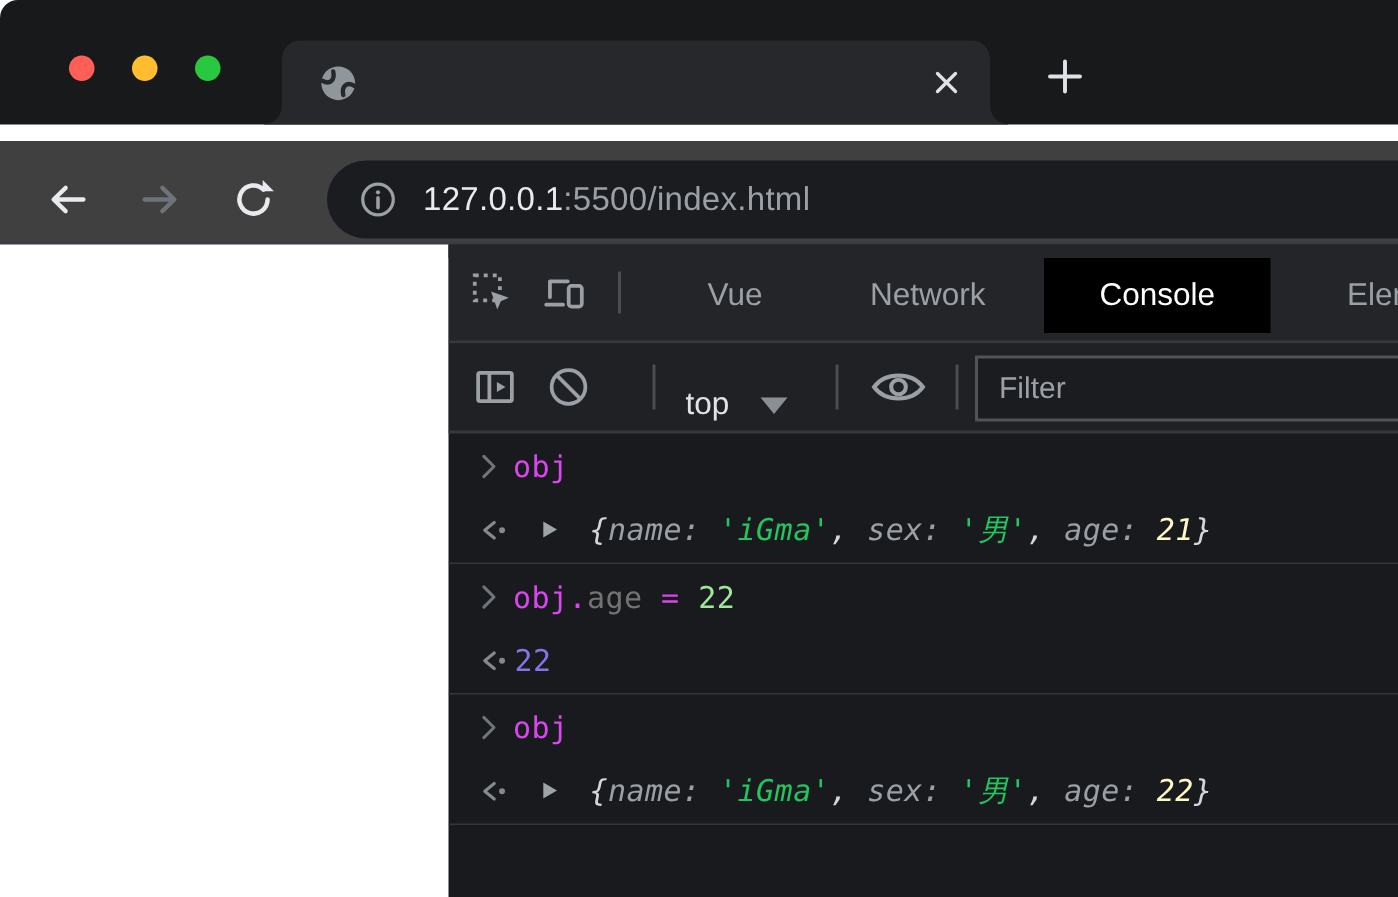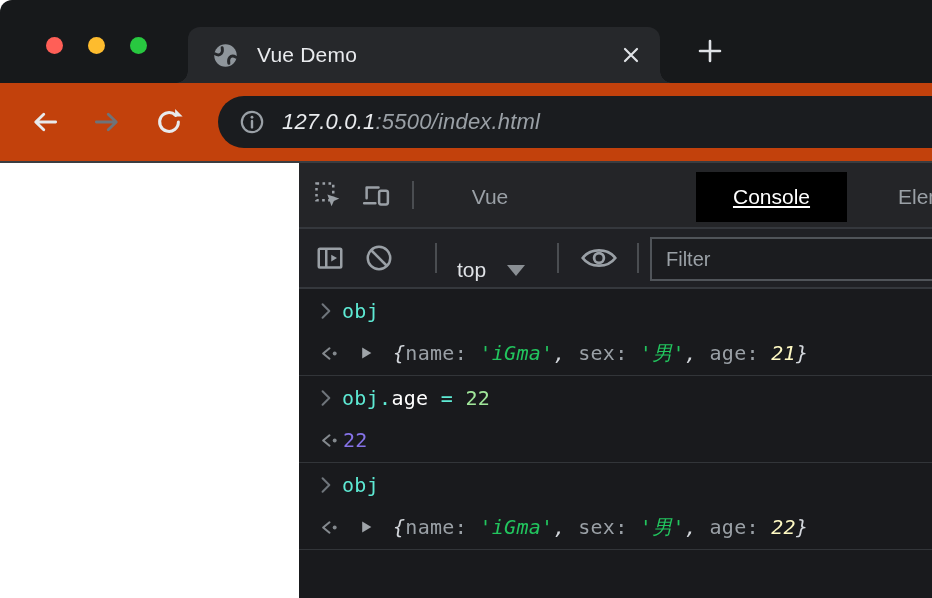--- a/index.html
+++ b/index.html
@@ -14,43 +14,43 @@
        border-radius:12px 12px 0 0;display:flex;align-items:center;}
   .tab::before,.tab::after{content:"";position:absolute;bottom:0;width:12px;height:12px;}
   .tab::before{left:-12px;background:radial-gradient(circle at 0 0,transparent 11.5px,#26282b 12px);}
   .tab::after{right:-12px;background:radial-gradient(circle at 100% 0,transparent 11.5px,#26282b 12px);}
   .favicon{margin-left:24px;width:27px;height:27px;flex:0 0 auto;}
   .tab-title{margin-left:18px;color:#e9ebee;font-size:21px;letter-spacing:.2px;}
   .tab-close{position:absolute;right:15px;top:14px;width:28px;height:28px;border:none;background:none;
              cursor:pointer;display:flex;align-items:center;justify-content:center;padding:0;}
   .newtab{position:absolute;left:692px;top:33px;width:36px;height:36px;border:none;background:none;
           cursor:pointer;display:flex;align-items:center;justify-content:center;padding:0;}
-  .toolbar{position:absolute;left:0;top:83px;width:932px;height:78px;background:#c2410c;
-           display:flex;align-items:center;font-style:italic;}
+  .toolbar{position:absolute;left:0;top:94px;width:932px;height:78px;background:#404040;
+           display:flex;align-items:center;}
   .nav-btn{border:none;background:none;padding:0;cursor:pointer;width:30px;height:30px;flex:0 0 auto;}
   .nav-back{margin-left:30px;} .nav-fwd{margin-left:32px;} .nav-reload{margin-left:32px;}
   .omnibox{margin-left:34px;flex:1;height:52px;background:#1a1c1f;border-radius:26px 0 0 26px;
            display:flex;align-items:center;cursor:text;}
   .info-icon{margin-left:21px;width:26px;height:26px;flex:0 0 auto;}
   .url{margin-left:17px;font-size:22px;white-space:nowrap;letter-spacing:.2px;}
   .url .host{color:#e9ebee;} .url .rest{color:#9aa0a6;}
   .chrome-divider{position:absolute;left:0;top:161px;width:932px;height:2px;background:#3a3d41;}
   
   .page{position:absolute;left:0;top:163px;width:299px;height:435px;background:#ffffff;}
   .devtools{position:absolute;left:299px;top:163px;width:633px;height:539px;background:#191a1d;
             display:flex;flex-direction:column;overflow:hidden;}
   
   .dt-tabs{position:relative;height:64px;flex:0 0 auto;background:#242528;border-bottom:2px solid #35383d;}
   .dt-icon-btn{position:absolute;top:17px;width:30px;height:30px;border:none;background:none;padding:0;cursor:pointer;}
   .dt-inspect{left:14px;} .dt-device{left:62px;}
   .vdiv{position:absolute;background:#4a4d51;width:2px;}
   .dt-tabs .vdiv{left:113px;top:18px;height:28px;}
   .dt-tab{position:absolute;top:9px;height:50px;display:flex;align-items:center;justify-content:center;
           font-size:21px;color:#9aa0a6;cursor:pointer;white-space:nowrap;}
-  .dt-tab.selected{background:#000000;color:#ffffff;text-decoration:underline;}
+  .dt-tab.selected{background:#000000;color:#ffffff;}
   .dt-tab-vue{left:146px;width:90px;}
   .dt-tab-network{left:245px;width:149px;}
   .dt-tab-console{left:397px;width:151px;}
   .dt-tab-elements{left:573px;width:200px;justify-content:flex-start;padding-left:26px;}
   
   .dt-toolbar{position:relative;height:58px;flex:0 0 auto;background:#202125;border-bottom:2px solid #35383d;}
   .dt-toolbar .dt-icon-btn{top:14px;}
   .dt-sidebar{left:16px;} .dt-clear{left:65px;}
   .dt-toolbar .vdiv{top:14px;height:30px;}
   .vdiv-a{left:136px;} .vdiv-b{left:258px;} .vdiv-c{left:338px;}
@@ -66,26 +66,26 @@
   
   .dt-console{flex:1;display:flex;flex-direction:column;font-family:"DejaVu Sans Mono","Liberation Mono",monospace;
               font-size:20px;letter-spacing:.3px;}
   .console-group{border-bottom:1px solid #323539;padding:1px 0;}
   .console-line{min-height:42px;display:flex;align-items:center;padding-left:21px;}
   .gutter{flex:0 0 auto;display:flex;align-items:center;}
   .gutter.in{margin-right:9px;}
   .gutter.out{margin-right:4px;}
   .tri{flex:0 0 auto;margin-left:17px;margin-right:20px;display:flex;align-items:center;cursor:pointer;}
   .code{white-space:pre;}
-  .s-plain{color:#5eead4;}
+  .s-plain{color:#d946ef;}
   .s-punct{color:#d2d6db;font-style:italic;}
-  .s-propname{color:#9aa0a6;text-align:right;}
+  .s-propname{color:#9aa0a6;font-style:italic;text-align:right;}
   .s-string{color:#22c55e;font-style:italic;}
   .s-number{color:#fef9c3;font-style:italic;}
-  .s-property{color:#ffffff;}
+  .s-property{color:#737373;}
   .s-numlit{color:#a0e69a;}
   .s-numresult{color:#8673e8;}
   
   .dt-prompt{flex:0 0 auto;height:52px;display:flex;align-items:center;padding-left:21px;cursor:text;}
   .cursor{display:inline-block;width:3px;height:29px;background:#f1f3f5;margin-left:20px;}
 </style>
 </head>
 <body>
 
 <div class="stage">
@@ -94,21 +94,20 @@
     <div class="traffic">
       <span style="background:#ff5f57"></span>
       <span style="background:#febc2e"></span>
       <span style="background:#28c840"></span>
     </div>
     <div class="tab">
       <svg class="favicon" viewBox="0 0 24 24">
         <circle cx="12" cy="12" r="10" fill="#8f969c"></circle>
         <path d="M2.5 10.5 C 8 13.5 10 9 9 5 M21.5 13.5 C 16 10.5 14 15 15 19" stroke="#26282b" stroke-width="2.6" fill="none" stroke-linecap="round"></path>
       </svg>
-      <span class="tab-title">Vue Demo</span>
       <button class="tab-close" aria-label="close tab">
         <svg width="18" height="18" viewBox="0 0 18 18">
             <path d="M3 3 L15 15 M15 3 L3 15" stroke="#dfe2e6" stroke-width="2.2" stroke-linecap="round"></path>
           </svg>
       </button>
     </div>
     <button class="newtab" aria-label="new tab">
       <svg width="26" height="26" viewBox="0 0 26 26">
           <path d="M13 3 V23 M3 13 H23" stroke="#dfe2e6" stroke-width="2.6" stroke-linecap="round"></path>
         </svg>
@@ -155,20 +154,21 @@
         </svg>
       </button>
       <button class="dt-icon-btn dt-device" aria-label="toggle device toolbar">
         <svg width="30" height="30" viewBox="0 0 24 24">
           <path d="M4.5 6 H14 M4.5 6 V14.5 M2.5 18.5 H11.5" stroke="#9aa0a6" stroke-width="2" fill="none" stroke-linecap="round"></path>
           <rect x="14.5" y="8.5" width="7" height="11" rx="1.5" fill="none" stroke="#9aa0a6" stroke-width="2"></rect>
         </svg>
       </button>
       <span class="vdiv"></span>
       <div class="dt-tab dt-tab-vue">Vue</div>
+      <div class="dt-tab dt-tab-network">Network</div>
       <div class="dt-tab dt-tab-console selected">Console</div>
       <div class="dt-tab dt-tab-elements">Elements</div>
     </div>
 
     <div class="dt-toolbar">
       <button class="dt-icon-btn dt-sidebar" aria-label="show console sidebar">
         <svg width="30" height="30" viewBox="0 0 24 24">
           <rect x="3" y="4.5" width="18" height="15" rx="1" fill="none" stroke="#9aa0a6" stroke-width="2"></rect>
           <line x1="9" y1="4.5" x2="9" y2="19.5" stroke="#9aa0a6" stroke-width="2"></line>
           <path d="M13 9.3 L17.6 12 L13 14.7 Z" fill="#9aa0a6"></path>

